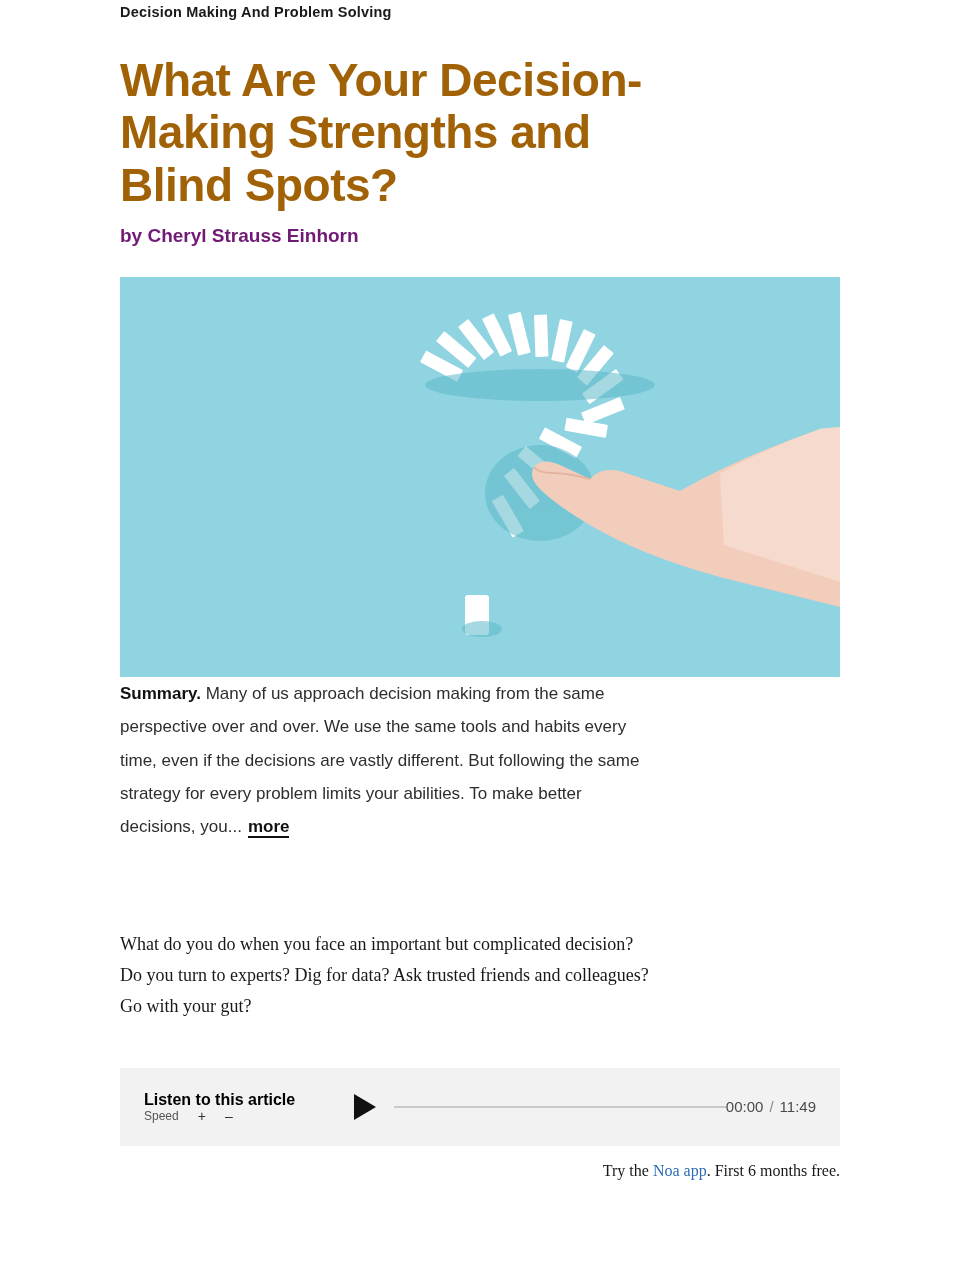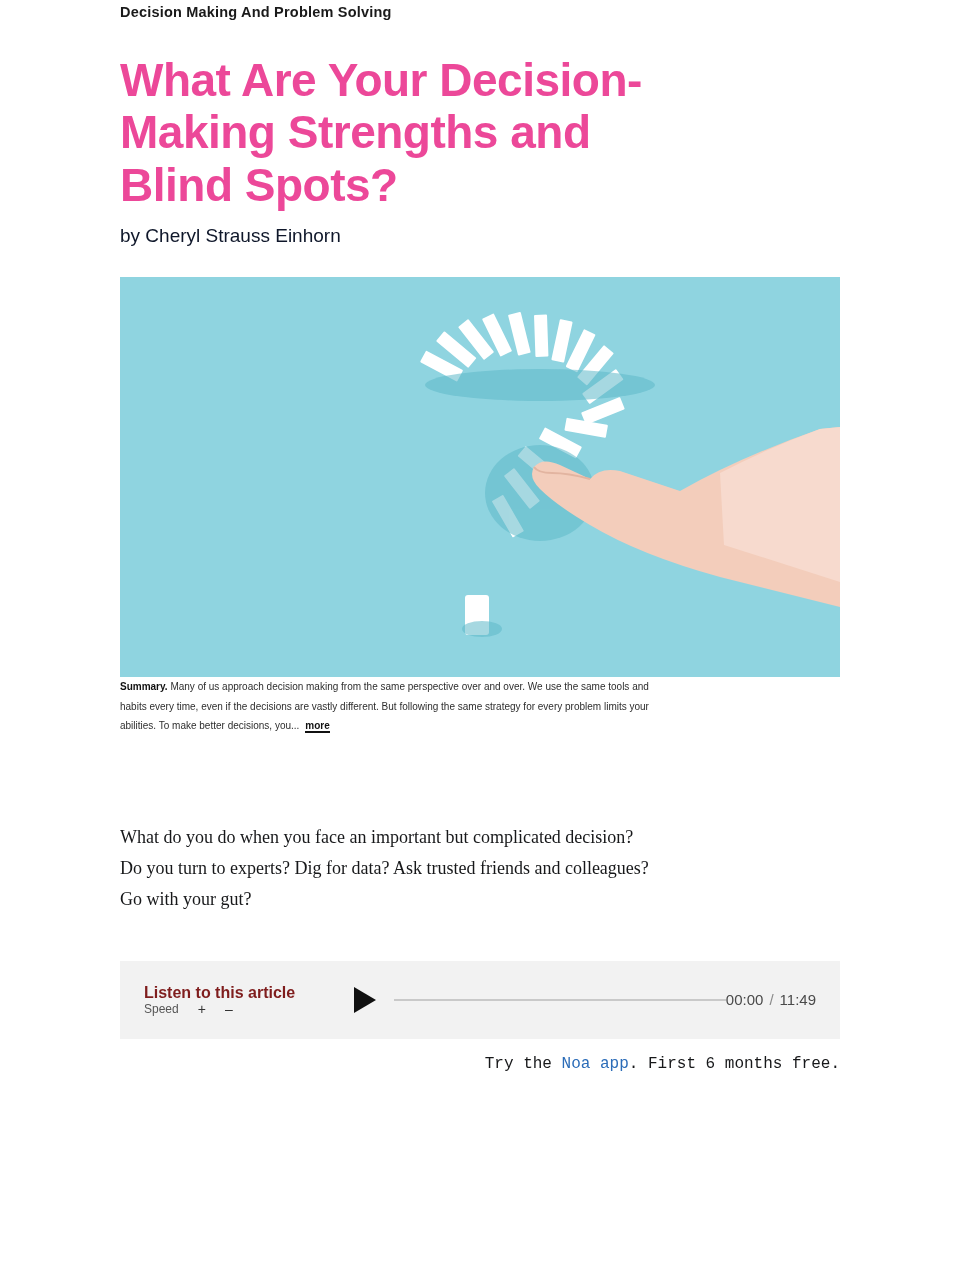--- a/index.html
+++ b/index.html
@@ -32,31 +32,31 @@
     padding-top: 4px;
     margin-bottom: 34px;
   }
 
   
   .headline {
     font-size: 46px;
     line-height: 1.14;
     font-weight: bold;
     letter-spacing: -0.5px;
-    color: #ec4899;
+    color: #a16207;
     margin: 0 0 14px 0;
     max-width: 640px;
   }
 
   
   .byline {
     font-size: 19px;
-    color: #0f172a;
+    color: #701a75;
     margin-bottom: 30px;
-    font-weight: normal;
+    font-weight: bold;
   }
 
   
   .date {
     font-size: 13.5px;
     color: #6b6b6b;
     letter-spacing: 0.3px;
     margin-bottom: 32px;
   }
 
@@ -75,21 +75,21 @@
     color: #7a7a7a;
     font-weight: bold;
     letter-spacing: 0.2px;
     margin-top: 12px;
     margin-bottom: 66px;
   }
 
   
   .summary {
     max-width: 720px;
-    font-size: 10px;
+    font-size: 17px;
     line-height: 1.95;
     color: #2e2e2e;
     margin-bottom: 86px;
   }
   .summary b {
     font-weight: bold;
     color: #111;
   }
   .summary .more {
     font-weight: bold;
@@ -120,21 +120,21 @@
     padding: 0 24px;
     box-sizing: border-box;
     position: relative;
   }
   .player-left {
     width: 210px;
   }
   .player-title {
     font-size: 16px;
     font-weight: bold;
-    color: #7f1d1d;
+    color: #000000;
   }
   .speed-row {
     display: flex;
     align-items: center;
     gap: 19px;
     font-size: 12px;
     color: #555;
   }
   .speed-btn {
     font-size: 14px;
@@ -161,21 +161,21 @@
   .time {
     font-size: 15px;
     color: #4a4a4a;
     white-space: nowrap;
   }
   .time .sep { margin: 0 6px; color: #8a8a8a; }
 
   .promo {
     width: 720px;
     text-align: right;
-    font-family: Liberation Mono, monospace;
+    font-family: Liberation Serif, serif;
     font-size: 16px;
     color: #17181a;
     margin-top: 16px;
   }
   .promo a {
     color: #2b6cb8;
     text-decoration: none;
     cursor: pointer;
   }
 </style>

